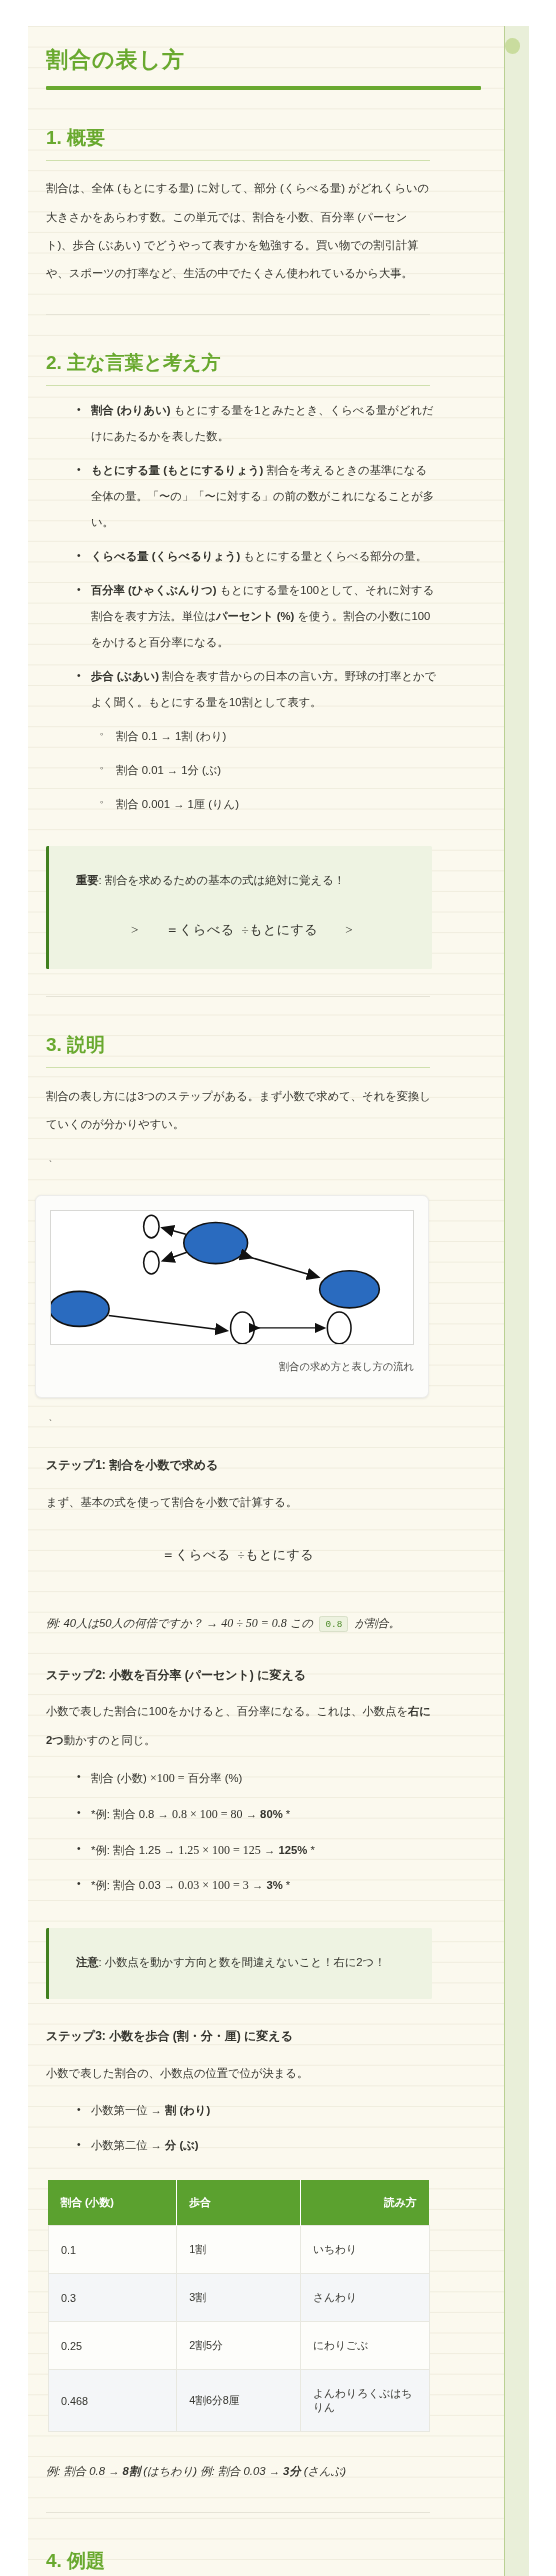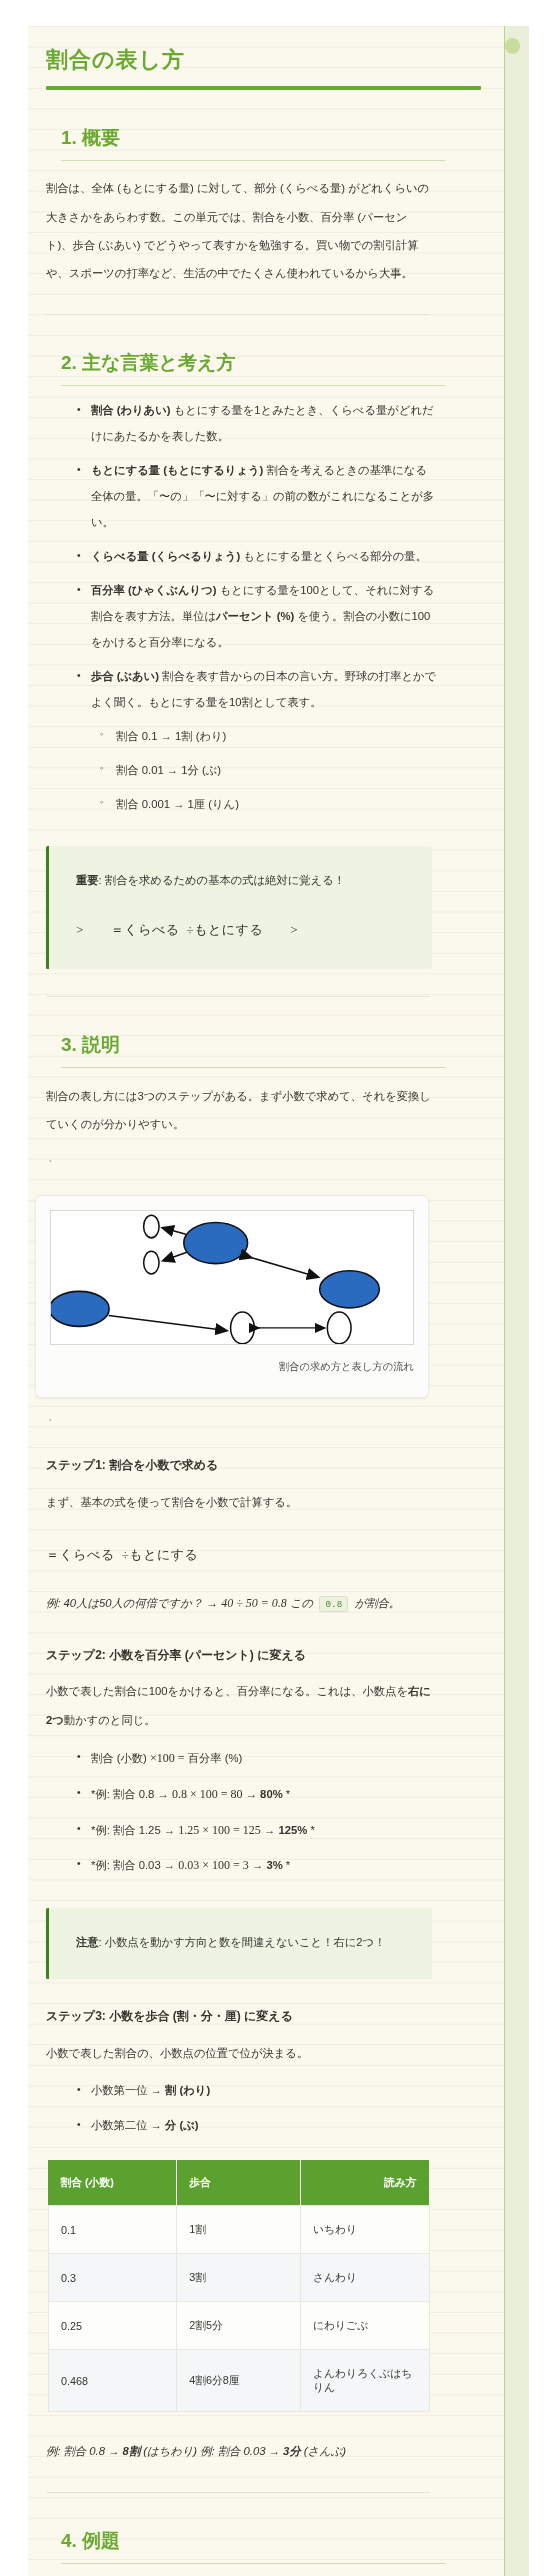--- a/index.html
+++ b/index.html
@@ -17,41 +17,41 @@
     background-size:100% 20.6px, 100% 100%;
     overflow:hidden;
   }
   .strip{position:absolute;top:0;right:0;width:24px;height:100%;
     background:#e9efd9;border-left:1px solid #bad093;}
   .dot-top,.dot-bottom{position:absolute;border-radius:50%;background:#c9dc9e;}
   .dot-top{width:15.5px;height:15.5px;right:8.8px;top:12.4px;}
   .content{position:relative;padding:20.6px 99px 31px 18px;}
   h1{margin:0;font-size:22px;line-height:1.2;color:#69a92f;font-weight:700;letter-spacing:1px;}
   .h1-rule{height:3.6px;background:#69a92f;width:435px;margin:13.4px 0 0 0;border-radius:1px;}
-  .h2{margin:36px 0 0 15px;font-size:19px;line-height:1.3;color:#69a92f;font-weight:700;
+  .h2{margin:36px 0 0 0;font-size:19px;line-height:1.3;color:#69a92f;font-weight:700;
       padding-bottom:9.3px;border-bottom:1.5px solid #cfe0ad;width:384px;}
   .para{font-size:11.3px;line-height:2.5;margin:13.4px 0 0 0;width:387px;}
   .h3{font-size:12px;font-weight:700;margin:29px 0 0 0;}
   hr.div{border:none;border-top:1px solid #e5e3d6;margin:27px 0 0 0;width:384px;}
   ul.blist{margin:11.3px 0 0 0;padding:0;list-style:none;width:392px;}
   ul.blist li{position:relative;font-size:11.3px;line-height:2.3;margin:8.2px 0;}
   li.lv1{padding-left:45px;}
   li.lv2{padding-left:70px;}
   li.lv1::before{content:"•";position:absolute;left:31px;top:0;font-size:10.3px;}
   li.lv2::before{content:"◦";position:absolute;left:54px;top:0;font-size:9.3px;}
   .b{font-weight:700;}
   .it{font-style:italic;}
   .math{font-family:"Liberation Serif","DejaVu Serif",serif;font-size:12px;}
   .chip{font-family:"Liberation Mono","DejaVu Sans Mono",monospace;font-size:9.3px;
     background:#edf2df;border:0.5px solid #d9e0c9;border-radius:2.6px;color:#4c8a28;
     padding:1.5px 5.2px;margin:0 3.1px;}
   .callout{background:#eef3e2;border-left:3.1px solid #41801f;border-radius:1.5px;
     margin:28px 0 0 0;padding:21.6px 24px 25px 27px;width:332px;font-size:11.3px;line-height:2.2;}
   .callout .formula{margin-top:23px;}
-  .formula{text-align:left;font-size:13px;letter-spacing:0.5px;
+  .formula{text-align:center;font-size:13px;letter-spacing:0.5px;
     font-family:"Liberation Serif","DejaVu Serif",serif;white-space:pre-wrap;}
   .stray{font-size:9.3px;color:#55554e;margin:20.6px 0 0 3.1px;}
   .figure{margin:26px 0 0 -11.3px;width:364px;background:#fcfcfa;border:0.5px solid #ececea;
     border-radius:6.2px;box-shadow:0 0.5px 2.1px rgba(0,0,0,.07);padding:14.4px 14.4px 23px 14.4px;}
   .figpanel{background:#ffffff;border:0.5px solid #d8d8d5;height:133px;overflow:hidden;}
   .figcaption{text-align:right;color:#4a4a46;font-size:10.3px;margin-top:14.4px;}
   table.ratio{border-collapse:collapse;margin:21.6px 0 0 1.5px;width:382px;}
   table.ratio th{background:#5ba12f;color:#ffffff;font-size:10.8px;font-weight:700;
     text-align:left;padding:15.5px 12.4px;border-right:1px solid #ffffff;}
   table.ratio th:last-child{border-right:none;text-align:right;}
@@ -122,21 +122,21 @@
       </div>
       <div class="figcaption">割合の求め方と表し方の流れ</div>
     </div>
 
     <div class="stray">`</div>
 
     <div class="h3">ステップ1: 割合を小数で求める</div>
     <p class="para">まず、基本の式を使って割合を小数で計算する。</p>
     <div class="formula" style="margin:30px 0 0 0;width:384px;">＝くらべる ÷もとにする</div>
 
-    <p class="para" style="margin-top:24px;">
+    <p class="para" style="margin-top:44px;">
       <span class="it">例: 40人は50人の何倍ですか？</span>
       <span class="math it">→ 40 ÷ 50 = 0.8</span>
       <span class="it">この</span>
       <span class="chip">0.8</span>
       <span class="it">が割合。</span>
     </p>
 
     <div class="h3">ステップ2: 小数を百分率 (パーセント) に変える</div>
     <p class="para">
       <span>小数で表した割合に100をかけると、百分率になる。これは、小数点を</span><span class="b">右に2つ</span><span>動かすのと同じ。</span>

